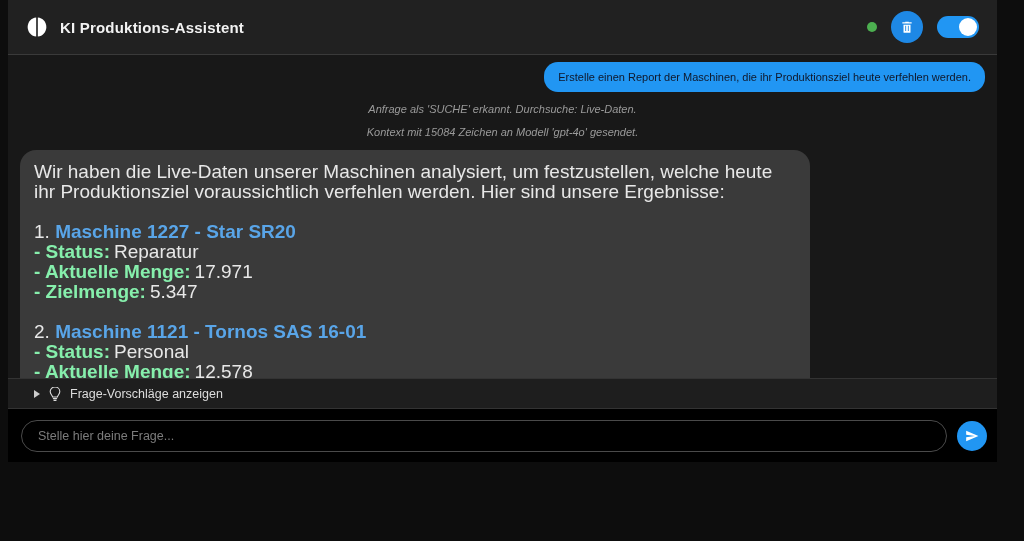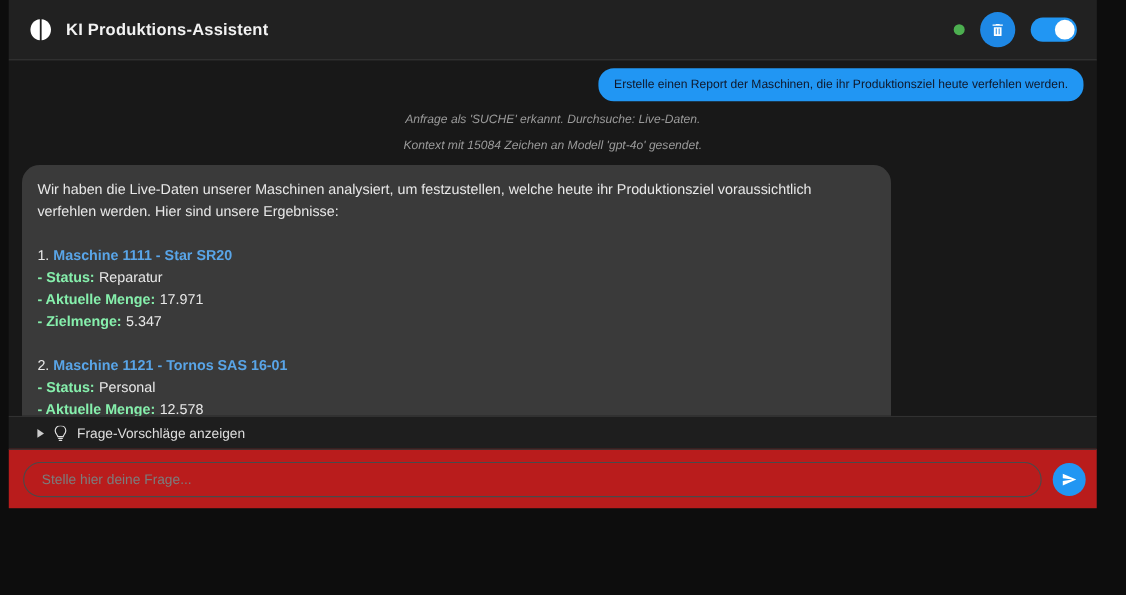--- a/index.html
+++ b/index.html
@@ -20,37 +20,37 @@
   .toggle { width:42px; height:22px; border-radius:11px; background:#2196f3; position:relative; cursor:pointer; }
   .toggle-knob { position:absolute; right:2px; top:2px; width:18px; height:18px; border-radius:50%; background:#fff; }
 
   
   .chat { flex:1 1 auto; background:#181818; position:relative; overflow:hidden; padding:0 12px; }
   .user-row { display:flex; justify-content:flex-end; margin-top:7px; }
   .user-bubble { max-width:460px; background:#2196f3; color:#0f172a; font-size:11px; line-height:16px;
                  padding:7px 14px; border-radius:14px; }
   .status-line { text-align:center; font-style:italic; color:#9a9a9a; font-size:11px; margin-top:11px; }
   .assistant-bubble { width:790px; margin-top:12px; background:#3a3a3a; border-radius:16px;
-                      padding:12px 16px 20px 14px; color:#e8e8e8; font-size:13px; line-height:20px; }
+                      padding:12px 16px 20px 14px; color:#e8e8e8; font-size:19px; line-height:20px; }
   .machine { margin-top:20px; }
   .m-name { color:#59a5e8; font-weight:bold; }
   .f-label { color:#86efac; font-weight:bold; }
   .f-value { margin-left:4px; }
   .scroll-thumb { position:absolute; right:1px; top:365px; width:3px; height:27px; background:#5a5a5a; border-radius:2px; }
 
   
   .suggestions { flex:0 0 30px; background:#1e1e1e; border-top:1px solid #333;
                  display:flex; align-items:center; padding-left:26px; gap:9px; cursor:pointer; }
   .chevron { width:0; height:0; border-left:6px solid #cccccc; border-top:4px solid transparent;
              border-bottom:4px solid transparent; }
   .bulb { flex:0 0 auto; }
   .sugg-label { color:#dddddd; font-size:12.5px; }
 
   
-  .composer { flex:0 0 54px; background:#b91c1c; border-top:1px solid #333;
+  .composer { flex:0 0 54px; background:#000000; border-top:1px solid #333;
               display:flex; align-items:center; padding:0 10px 0 13px; gap:10px; }
   .question-input { flex:1 1 auto; height:32px; border-radius:16px; border:1px solid #4a4a4a;
                     background:transparent; color:#dddddd; font-size:12.5px; padding:0 16px;
                     outline:none; font-family:"Liberation Sans", sans-serif; }
   .question-input::placeholder { color:#7c7c7c; }
   .send-btn { width:30px; height:30px; border-radius:50%; background:#2196f3; border:none;
               display:flex; align-items:center; justify-content:center; cursor:pointer; flex:0 0 auto; }
 </style>
 </head>
 <body>
@@ -80,21 +80,21 @@
     <div class="user-row">
       <div class="user-bubble">Erstelle einen Report der Maschinen, die ihr Produktionsziel heute verfehlen werden.</div>
     </div>
     <div class="status-line">Anfrage als 'SUCHE' erkannt. Durchsuche: Live-Daten.</div>
     <div class="status-line">Kontext mit 15084 Zeichen an Modell 'gpt-4o' gesendet.</div>
 
     <div class="assistant-bubble">
       <div>Wir haben die Live-Daten unserer Maschinen analysiert, um festzustellen, welche heute ihr Produktionsziel voraussichtlich verfehlen werden. Hier sind unsere Ergebnisse:</div>
       <div>
   <div class="machine">
-    <div><span>1.</span> <span class="m-name">Maschine 1111 - Star SR20</span></div>
+    <div><span>1.</span> <span class="m-name">Maschine 1227 - Star SR20</span></div>
     <div>
   <div><span class="f-label">- Status:</span><span class="f-value">Reparatur</span></div>
 
   <div><span class="f-label">- Aktuelle Menge:</span><span class="f-value">17.971</span></div>
 
   <div><span class="f-label">- Zielmenge:</span><span class="f-value">5.347</span></div>
 
 </div>
   </div>
 

